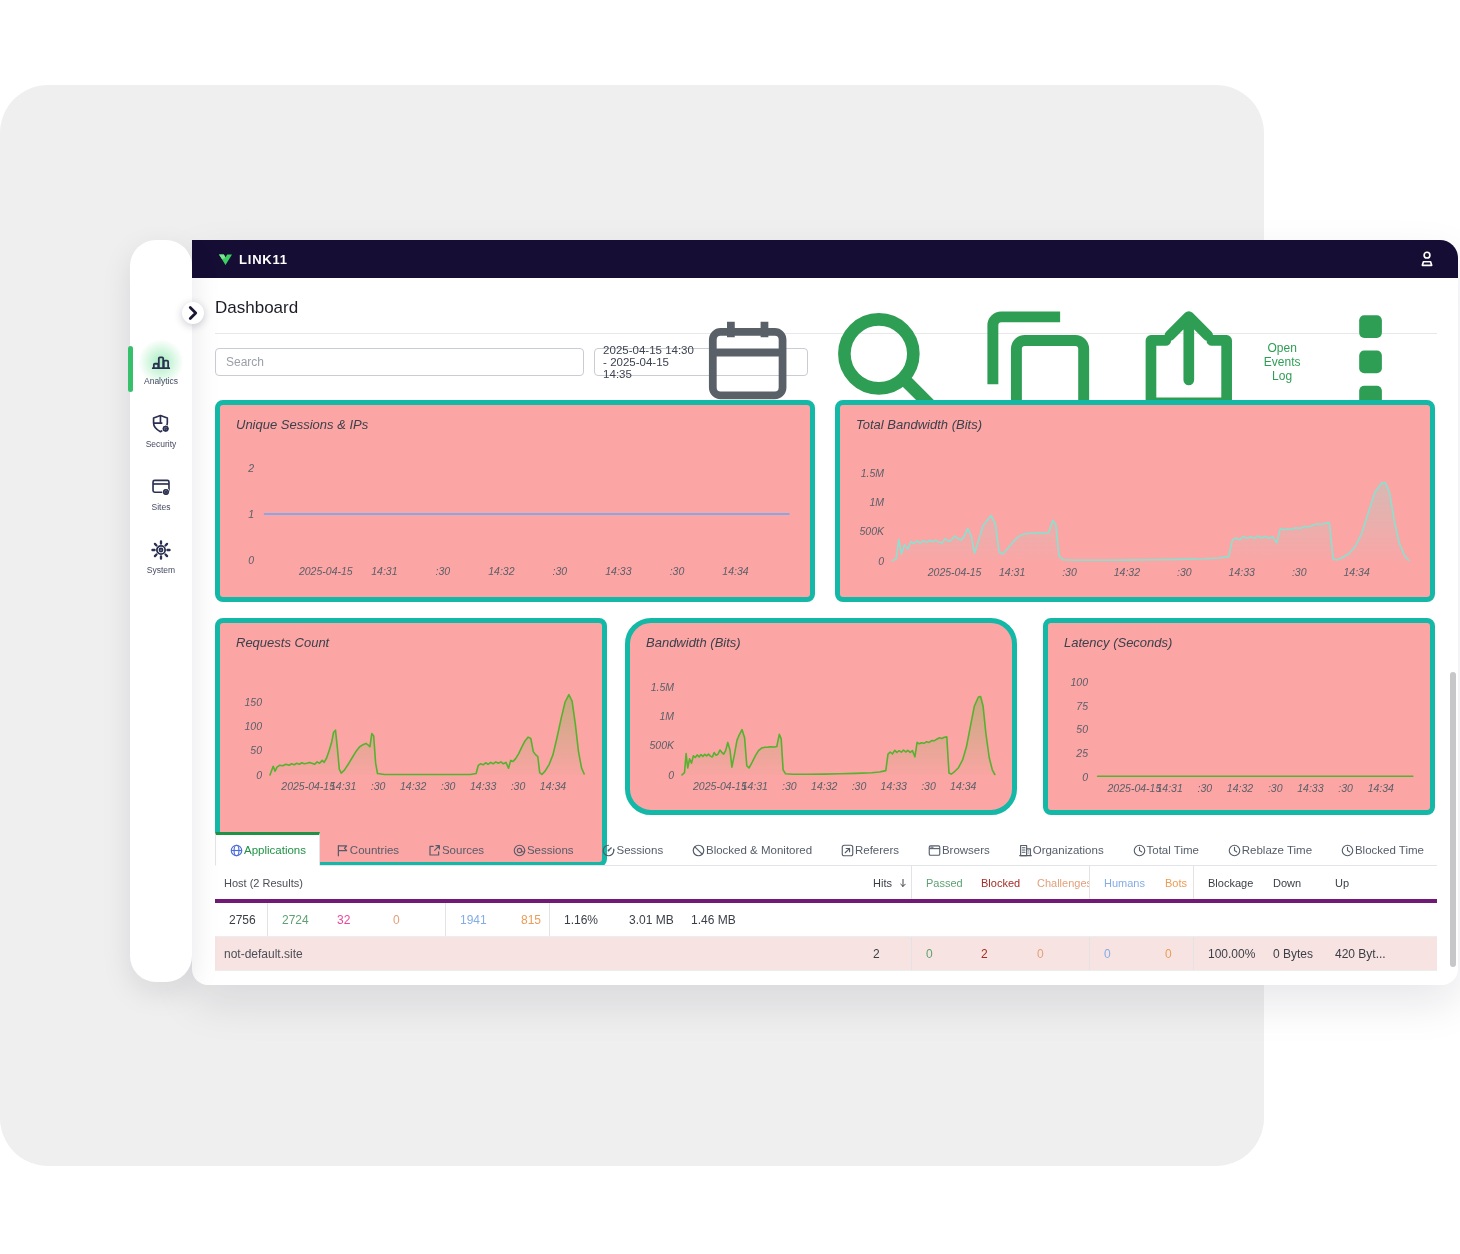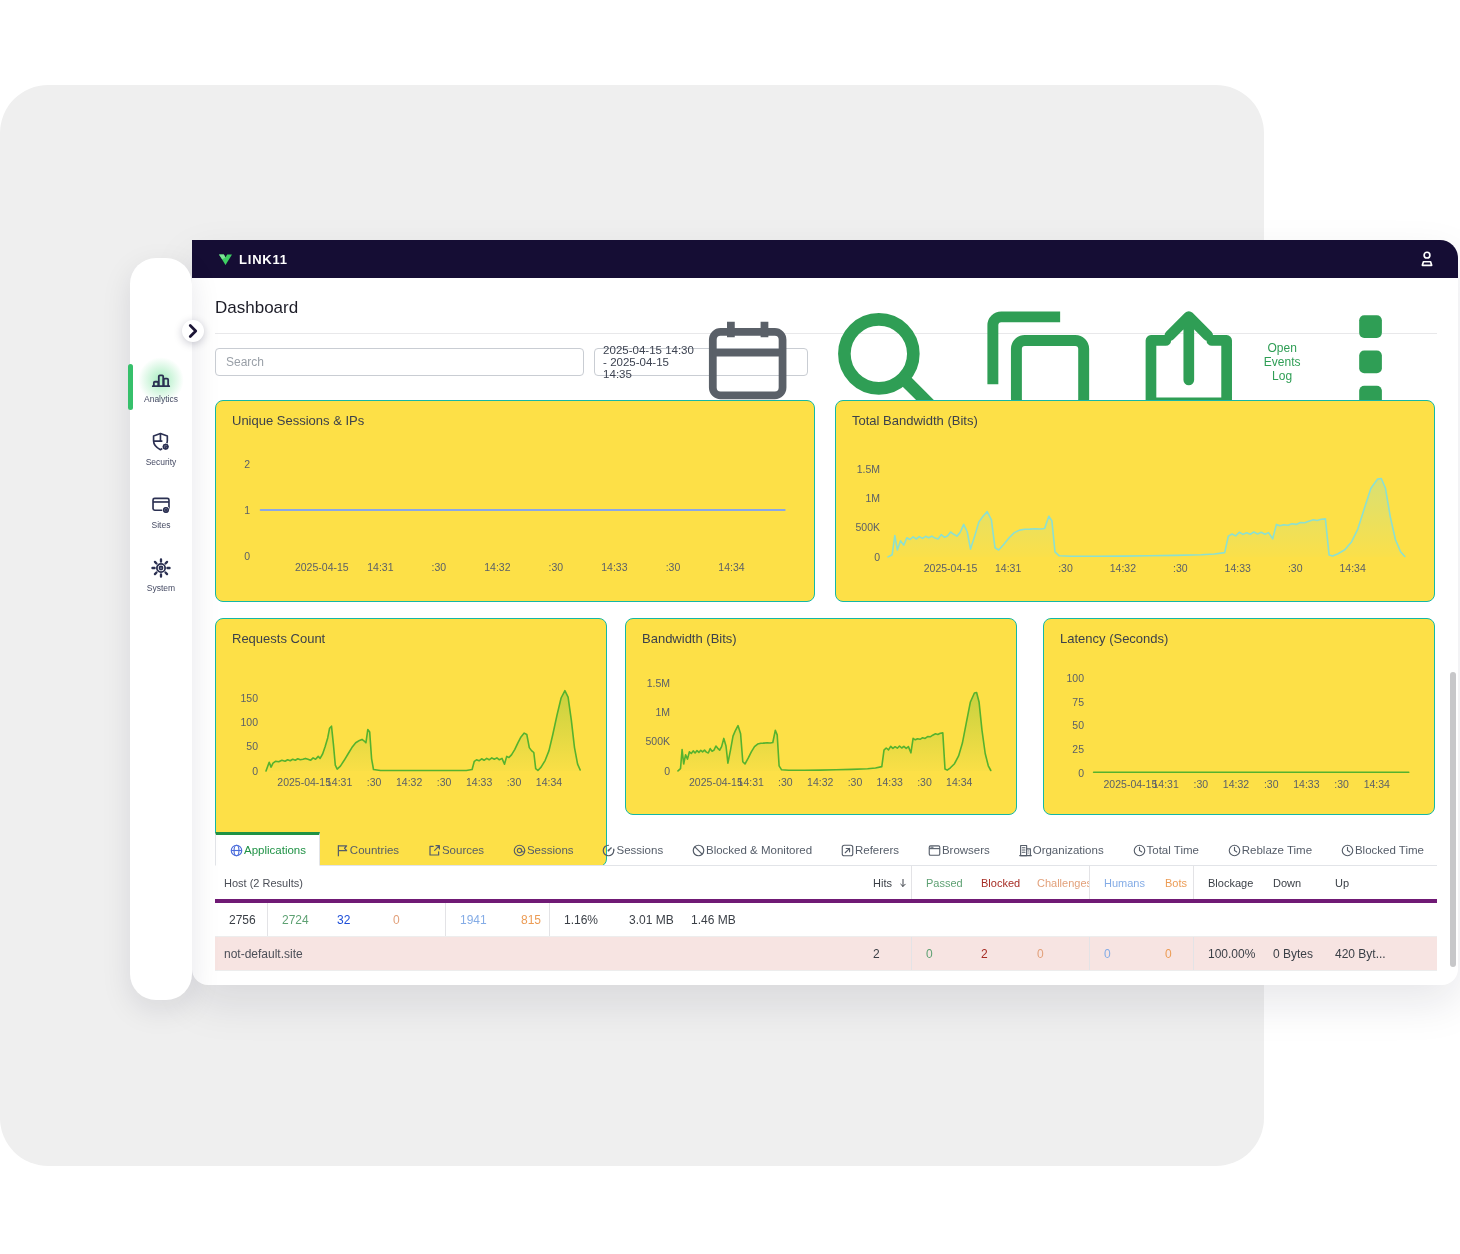--- a/index.html
+++ b/index.html
@@ -15,38 +15,38 @@
   .page-title { position:absolute; left:23px; top:20px; font-size:17px; font-weight:500; color:#1d1d28; }
   .hdivider { position:absolute; left:23px; top:55px; width:1222px; border-bottom:1px solid #e8e8ea; }
   .toolbar { position:absolute; left:23px; top:70px; width:1222px; height:28px; display:flex; align-items:center; }
   .search-input { width:796px; height:28px; border:1px solid #c9cdd3; border-radius:4px; padding:0 10px; font-size:12px; color:#333; font-family:inherit; outline:none; }
   .search-input::placeholder { color:#9aa0a8; }
   .date-field { margin-left:10px; width:214px; height:28px; border:1px solid #c9cdd3; border-radius:4px; display:flex; align-items:center; justify-content:space-between; padding:0 8px; font-size:11.5px; color:#3c4250; cursor:pointer; }
   .date-field svg { width:15px; height:15px; color:#5a6068; flex:none; }
   .tb-btn { background:none; border:none; color:#2f9e55; cursor:pointer; display:flex; align-items:center; gap:7px; font-family:inherit; }
   .tb-btn svg { width:17px; height:17px; }
   .tb-btn .lbl { font-size:12px; color:#2f9e55; }
-  .card { position:absolute; background:#fde047; border:1px solid #14b8a6; border-radius:8px; }
+  .card { position:absolute; background:#fca5a5; border:5px solid #14b8a6; border-radius:8px;font-style:italic; }
   .card-title { position:absolute; left:16px; top:12px; font-size:13px; color:#3c414b; }
   .tick { font-size:10.5px; fill:#5b6068; font-family:"Liberation Sans",sans-serif; }
   .tabs { position:absolute; left:23px; top:554px; width:1222px; height:34px; display:flex; justify-content:space-between; border-bottom:1px solid #e2e4e8; }
   .tab { display:flex; align-items:center; gap:0; padding:0 13px; font-size:11.5px; color:#555d69; cursor:pointer; border-top:3px solid transparent; }
   .tab svg { width:15px; height:15px; flex:none; }
   .tab.active { color:#1f9245; border-top:3px solid #1f9245; border-left:1px solid #e2e4e8; border-right:1px solid #e2e4e8; margin-bottom:-1px; border-bottom:1px solid #fff; background:#fff; }
   .tab.active svg { color:#4a6bdb; }
   .dtable { position:absolute; left:23px; top:588px; width:1222px; }
   .trow { display:flex; align-items:stretch; height:34px; border-bottom:1px solid #ededed; font-size:12px; color:#41454d; background:#fff; }
   .trow.thead { height:37px; font-size:11px; color:#6e747d; border-bottom:4px solid #701a75; }
   .trow.hl { background:#f7e4e2; }
   .host-cell { flex:1; display:flex; align-items:center; padding-left:9px; color:#4c4f58; }
   .cell { flex:none; display:flex; align-items:center; gap:5px; padding-left:14px; overflow:hidden; white-space:nowrap; text-overflow:ellipsis; }
   .cell.gs { border-left:1px solid #e3e3e6; }
   .cell svg { width:12px; height:12px; }
   .scroll-thumb { position:absolute; right:2px; top:432px; width:6px; height:295px; background:#c7c7c9; border-radius:3px; }
-  .sidebar { position:absolute; left:130px; top:258px; width:62px; height:742px; background:#fff; border-radius:26px; box-shadow:0 10px 30px rgba(20,20,50,.10); z-index:5; }
+  .sidebar { position:absolute; left:130px; top:240px; width:62px; height:742px; background:#fff; border-radius:26px; box-shadow:0 10px 30px rgba(20,20,50,.10); z-index:5; }
   .collapse-btn { position:absolute; left:52px; top:62px; width:22px; height:22px; border-radius:50%; background:#fff; border:none; box-shadow:0 2px 8px rgba(20,20,50,.22); color:#1c1636; cursor:pointer; display:flex; align-items:center; justify-content:center; z-index:6; }
   .collapse-btn svg { width:11px; height:11px; }
   .side-items { padding-top:110px; display:flex; flex-direction:column; }
   .side-item { height:63px; display:flex; flex-direction:column; align-items:center; position:relative; cursor:pointer; }
   .sicon { position:relative; z-index:1; width:22px; height:22px; color:#2b3052; }
   .sicon svg { width:22px; height:22px; }
   .slabel { margin-top:4px; font-size:8.5px; color:#454a63; z-index:1; }
   .glow { position:absolute; left:50%; top:-11px; transform:translateX(-50%); width:46px; height:46px; border-radius:50%; background:radial-gradient(circle, rgba(94,222,138,.55) 0%, rgba(94,222,138,0) 70%); }
   .active-bar { position:absolute; left:-2px; width:5px; height:46px; background:#36c06b; border-radius:3px; }
 </style>
@@ -189,21 +189,21 @@
             <text class="tick" x="150.1" y="131" text-anchor="middle">:30</text>
             <text class="tick" x="185.1" y="131" text-anchor="middle">14:32</text>
             <text class="tick" x="220.1" y="131" text-anchor="middle">:30</text>
             <text class="tick" x="255.1" y="131" text-anchor="middle">14:33</text>
             <text class="tick" x="290.0" y="131" text-anchor="middle">:30</text>
             <text class="tick" x="325.0" y="131" text-anchor="middle">14:34</text>
             <path d="M42.0,116.0 L45.2,107.2 L47.1,112.1 L49.0,108.2 L51.5,106.3 L54.7,106.8 L57.9,105.3 L61.1,106.3 L63.6,104.8 L66.2,105.8 L68.7,104.3 L71.3,105.3 L73.8,103.8 L76.3,104.8 L78.9,104.3 L81.4,103.4 L84.0,104.3 L86.5,105.3 L89.1,102.9 L91.6,104.3 L94.2,101.4 L96.1,103.4 L98.6,99.0 L101.1,91.7 L103.7,82.9 L105.6,73.2 L107.5,71.2 L109.4,89.2 L111.3,110.2 L113.2,114.1 L116.4,111.1 L120.2,105.3 L124.0,99.0 L127.9,92.6 L131.7,87.8 L135.5,85.4 L138.0,84.4 L139.9,85.8 L141.9,87.8 L143.8,74.6 L145.7,77.1 L147.6,103.8 L149.5,114.5 L156.5,115.5 L169.2,115.5 L185.1,115.5 L201.0,115.5 L216.9,115.5 L232.8,115.5 L242.3,115.5 L248.1,114.5 L250.3,106.3 L252.5,104.8 L255.1,105.8 L257.6,103.8 L260.1,105.3 L262.7,103.4 L265.2,104.8 L267.8,102.9 L270.3,104.3 L272.9,102.9 L275.4,104.8 L278.0,103.4 L280.5,109.2 L282.7,101.4 L285.0,102.4 L287.5,99.9 L290.7,94.6 L293.9,87.8 L297.0,81.9 L300.2,78.1 L302.8,79.5 L305.3,92.6 L307.5,95.6 L309.8,97.5 L311.7,113.6 L313.9,115.5 L317.1,112.1 L321.2,105.3 L325.0,95.6 L328.8,79.5 L333.0,60.1 L337.1,43.0 L340.9,35.7 L344.1,42.1 L347.3,64.9 L350.5,92.6 L353.6,109.2 L356.2,115.0 L356.2,116 L42.0,116 Z" fill="url(#grad2)" stroke="none"></path>
             <polyline points="42.0,116.0 45.2,107.2 47.1,112.1 49.0,108.2 51.5,106.3 54.7,106.8 57.9,105.3 61.1,106.3 63.6,104.8 66.2,105.8 68.7,104.3 71.3,105.3 73.8,103.8 76.3,104.8 78.9,104.3 81.4,103.4 84.0,104.3 86.5,105.3 89.1,102.9 91.6,104.3 94.2,101.4 96.1,103.4 98.6,99.0 101.1,91.7 103.7,82.9 105.6,73.2 107.5,71.2 109.4,89.2 111.3,110.2 113.2,114.1 116.4,111.1 120.2,105.3 124.0,99.0 127.9,92.6 131.7,87.8 135.5,85.4 138.0,84.4 139.9,85.8 141.9,87.8 143.8,74.6 145.7,77.1 147.6,103.8 149.5,114.5 156.5,115.5 169.2,115.5 185.1,115.5 201.0,115.5 216.9,115.5 232.8,115.5 242.3,115.5 248.1,114.5 250.3,106.3 252.5,104.8 255.1,105.8 257.6,103.8 260.1,105.3 262.7,103.4 265.2,104.8 267.8,102.9 270.3,104.3 272.9,102.9 275.4,104.8 278.0,103.4 280.5,109.2 282.7,101.4 285.0,102.4 287.5,99.9 290.7,94.6 293.9,87.8 297.0,81.9 300.2,78.1 302.8,79.5 305.3,92.6 307.5,95.6 309.8,97.5 311.7,113.6 313.9,115.5 317.1,112.1 321.2,105.3 325.0,95.6 328.8,79.5 333.0,60.1 337.1,43.0 340.9,35.7 344.1,42.1 347.3,64.9 350.5,92.6 353.6,109.2 356.2,115.0" fill="none" stroke="#55b22e" stroke-width="1.6" stroke-linejoin="round" stroke-linecap="round"></polyline>
           </svg>
         </div>
-        <div class="card" style="left: 433px; top: 340px; width: 392px; height: 197px;">
+        <div class="card" style="left: 433px; top: 340px; width: 392px; height: 197px; border-radius: 26px;">
           <div class="card-title">Bandwidth (Bits)</div>
           <svg width="374" height="150" style="position:absolute;left:8px;top:36px">
             <defs>
               <linearGradient id="grad3" x1="0" y1="0" x2="0" y2="1">
                 <stop offset="0" stop-color="#55b22e" stop-opacity="0.32"></stop>
                 <stop offset="1" stop-color="#55b22e" stop-opacity="0.02"></stop>
               </linearGradient>
             </defs>
             <text class="tick" x="36" y="32.2" text-anchor="end">1.5M</text>
             <text class="tick" x="36" y="61.3" text-anchor="end">1M</text>
@@ -400,21 +400,21 @@
             <span>Up</span>
           </div>
         </div>
         <div class="trow">
           <div class="cell" style="width: 52px; color: rgb(58, 63, 70);">
             <span>2756</span>
           </div>
           <div class="cell gs" style="width: 56px; color: rgb(94, 161, 115);">
             <span>2724</span>
           </div>
-          <div class="cell" style="width: 56px; color: #1d4ed8;">
+          <div class="cell" style="width: 56px; color: #ec4899;">
             <span>32</span>
           </div>
           <div class="cell" style="width: 66px; color: rgb(226, 160, 122);">
             <span>0</span>
           </div>
           <div class="cell gs" style="width: 62px; color: rgb(132, 172, 230);">
             <span>1941</span>
           </div>
           <div class="cell" style="width: 42px; color: rgb(236, 156, 85);">
             <span>815</span>

